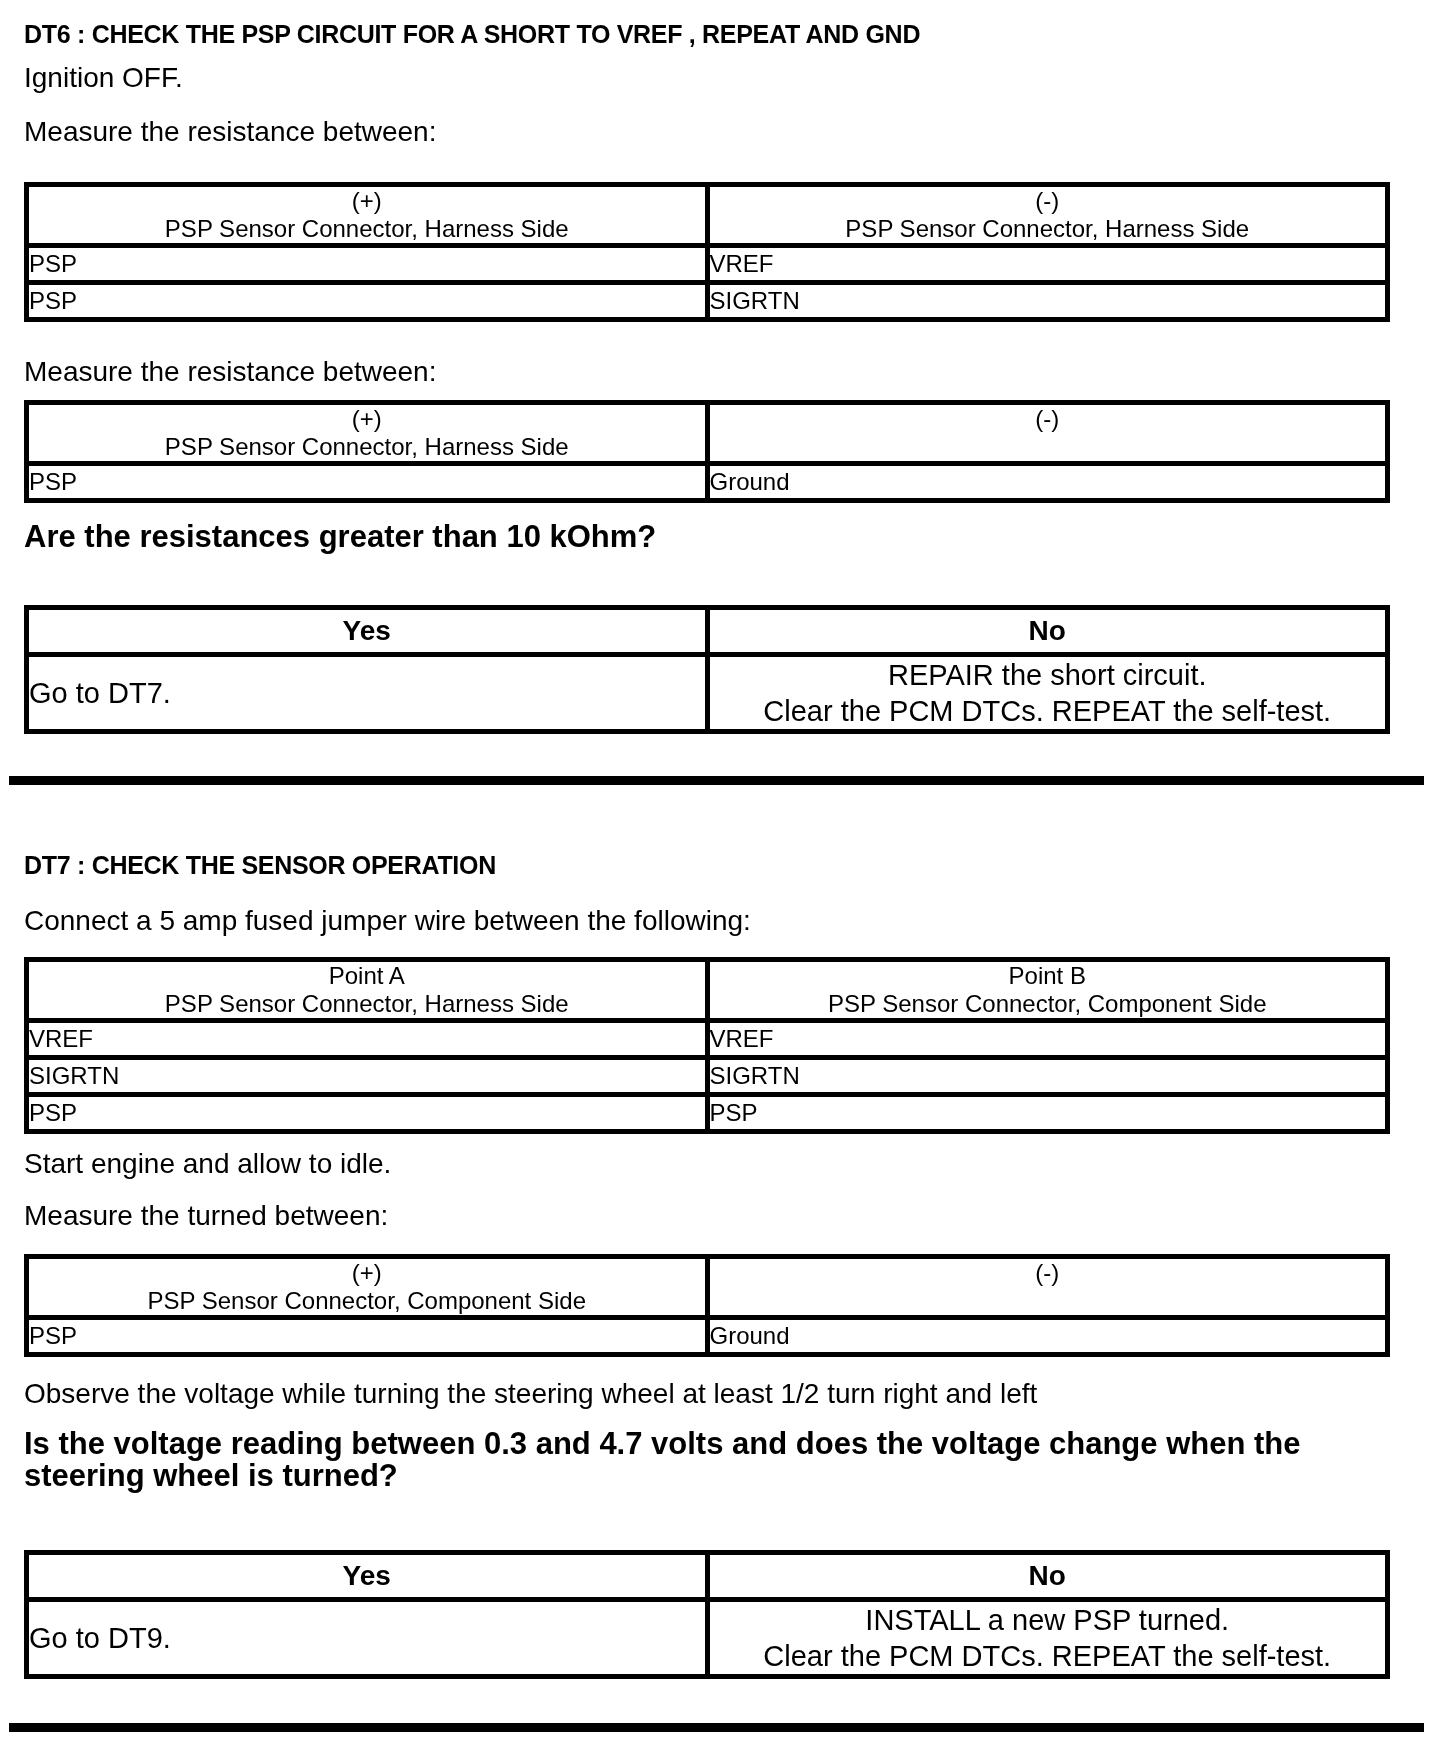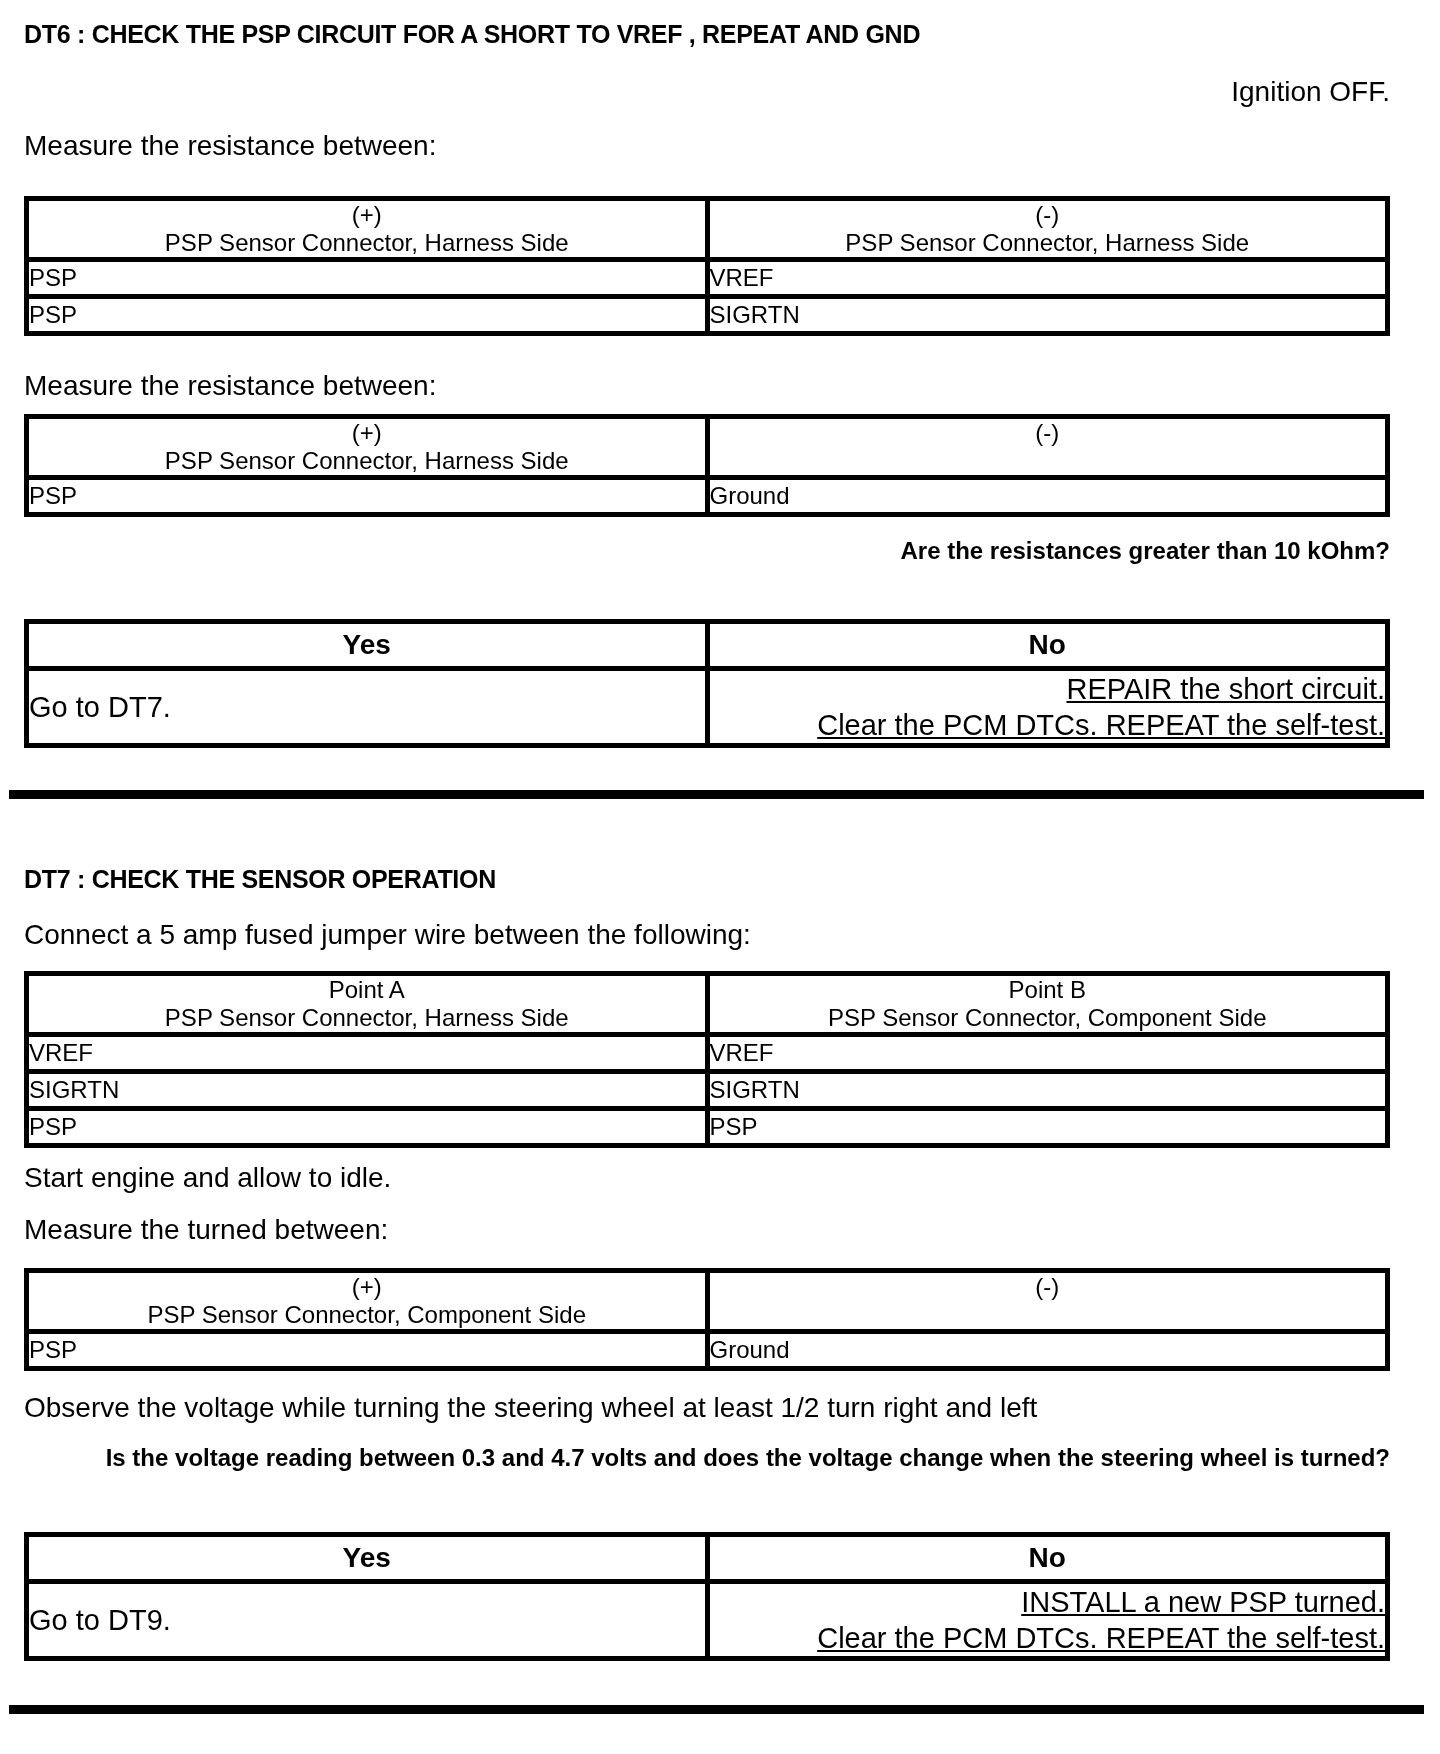--- a/index.html
+++ b/index.html
@@ -23,25 +23,24 @@
     line-height: 28px;
     letter-spacing: -0.3px;
     margin: 0;
   }
   .body-text {
     font-size: 28px;
     line-height: 32px;
     margin: 0;
   }
   .question {
-    font-size: 24px;
+    font-size: 31px;
     font-weight: bold;
     line-height: 32px;
     margin: 0;
-    text-align: right;
   }
   
   table.spec {
     width: 100%;
     border-collapse: collapse;
     table-layout: fixed;
   }
   table.spec, .spec th, .spec td { border: 5px solid #000000; }
   .spec th {
     font-weight: normal;
@@ -66,30 +65,30 @@
     padding: 4px 0;
     vertical-align: middle;
   }
   table.decision td {
     font-size: 29px;
     line-height: 36px;
     height: 72px;
     padding: 0;
   }
   td.yes-cell { text-align: left; vertical-align: middle; }
-  td.no-cell  { text-align: right; vertical-align: middle; padding-left: 4px; text-decoration: underline; }
+  td.no-cell  { text-align: center; vertical-align: middle; padding-left: 4px; }
   
   .divider {
     border: none;
     height: 9px;
     background: #000000;
     margin: 0 -34px 0 -15px;
   }
   
-  .mt-ignition   { margin-top: 28px; text-align: right; }
+  .mt-ignition   { margin-top: 14px; }
   .mt-measure1   { margin-top: 22px; }
   .mt-table1     { margin-top: 34px; }
   .mt-measure2   { margin-top: 34px; }
   .mt-table2     { margin-top: 12px; }
   .mt-question1  { margin-top: 18px; }
   .mt-decision1  { margin-top: 52px; }
   .mt-divider1   { margin-top: 42px; }
   .mt-dt7head    { margin-top: 66px; }
   .mt-connect    { margin-top: 26px; }
   .mt-jumper     { margin-top: 20px; }

